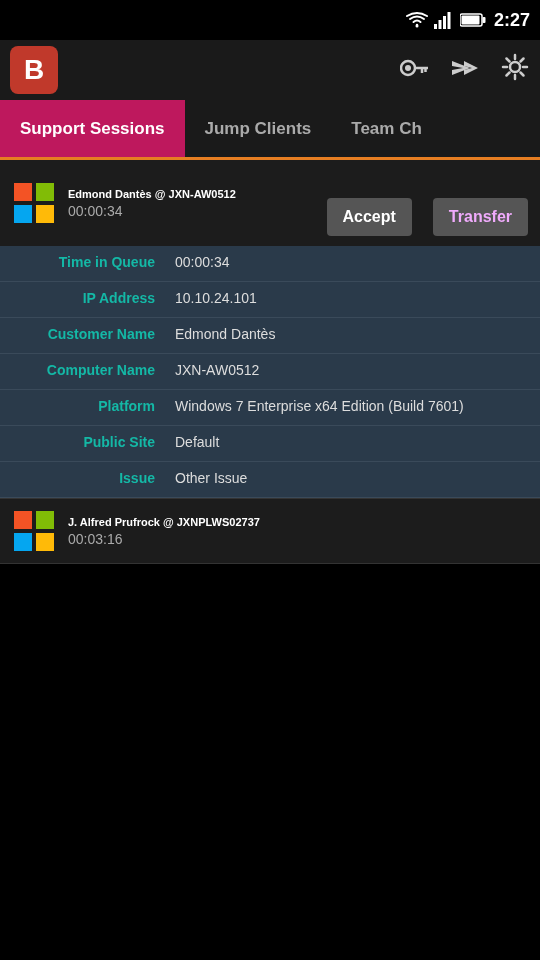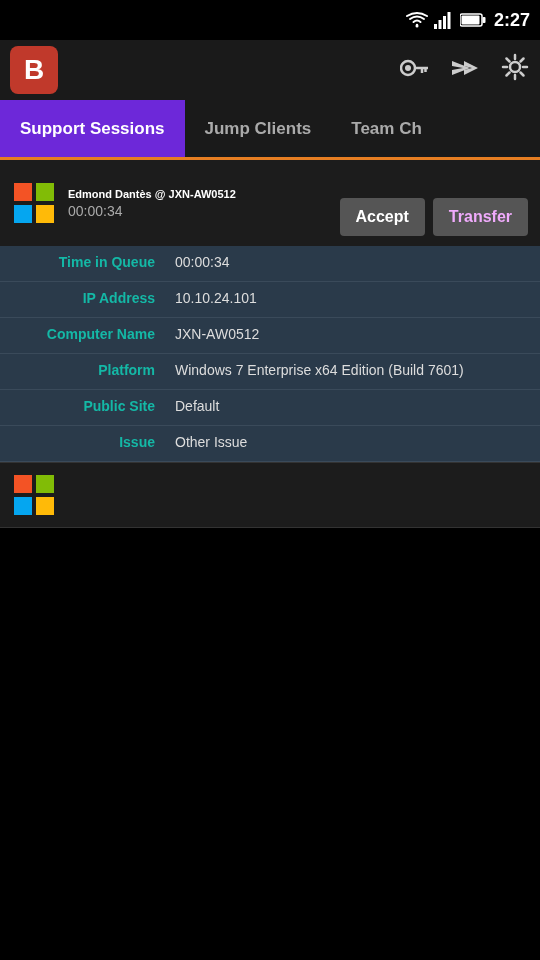--- a/index.html
+++ b/index.html
@@ -77,21 +77,21 @@
       display: flex;
       align-items: center;
       justify-content: center;
       padding: 0 20px;
       font-size: 17px;
       font-weight: bold;
       cursor: pointer;
       white-space: nowrap;
     }
     .tab.active {
-      background: #6d28d9;
+      background: #be185d;
       border-bottom: 3px solid #e67e22;
       color: #fff;
       margin-bottom: -3px;
     }
     .tab.inactive {
       color: #aaa;
     }
 
     
     .session-card {
@@ -113,21 +113,21 @@
       color: #fff;
       line-height: 1.3;
     }
     .session-time {
       font-size: 14px;
       color: #aaa;
       margin-top: 2px;
     }
     .session-actions {
       display: flex;
-      gap: 8px;
+      gap: 21px;
       margin-top: 28px;
     }
     .btn-accept {
       background: #555;
       color: #fff;
       border: none;
       border-radius: 4px;
       padding: 10px 16px;
       font-size: 16px;
       font-weight: bold;
@@ -295,20 +295,24 @@
   <div class="details-table">
     <div class="details-row">
       <div class="details-label">Time in Queue</div>
       <div class="details-value">00:00:34</div>
     </div>
     <div class="details-row">
       <div class="details-label">IP Address</div>
       <div class="details-value">10.10.24.101</div>
     </div>
     <div class="details-row">
+      <div class="details-label">Customer Name</div>
+      <div class="details-value">Edmond Dantès</div>
+    </div>
+    <div class="details-row">
       <div class="details-label">Computer Name</div>
       <div class="details-value">JXN-AW0512</div>
     </div>
     <div class="details-row">
       <div class="details-label">Platform</div>
       <div class="details-value">Windows 7 Enterprise x64 Edition (Build 7601)</div>
     </div>
     <div class="details-row">
       <div class="details-label">Public Site</div>
       <div class="details-value">Default</div>
@@ -321,14 +325,18 @@
 </div>
 
 <div class="session-card2">
   <div class="session-header2">
     <svg class="win-icon" viewBox="0 0 44 44">
       <rect x="2" y="2" width="18" height="18" fill="#f35325"></rect>
       <rect x="24" y="2" width="18" height="18" fill="#81bc06"></rect>
       <rect x="2" y="24" width="18" height="18" fill="#05a6f0"></rect>
       <rect x="24" y="24" width="18" height="18" fill="#ffba08"></rect>
     </svg>
+    <div class="session-info">
+      <div class="session-name">J. Alfred Prufrock @ JXNPLWS02737</div>
+      <div class="session-time">00:03:16</div>
+    </div>
   </div>
 </div>
 
 </body></html>

